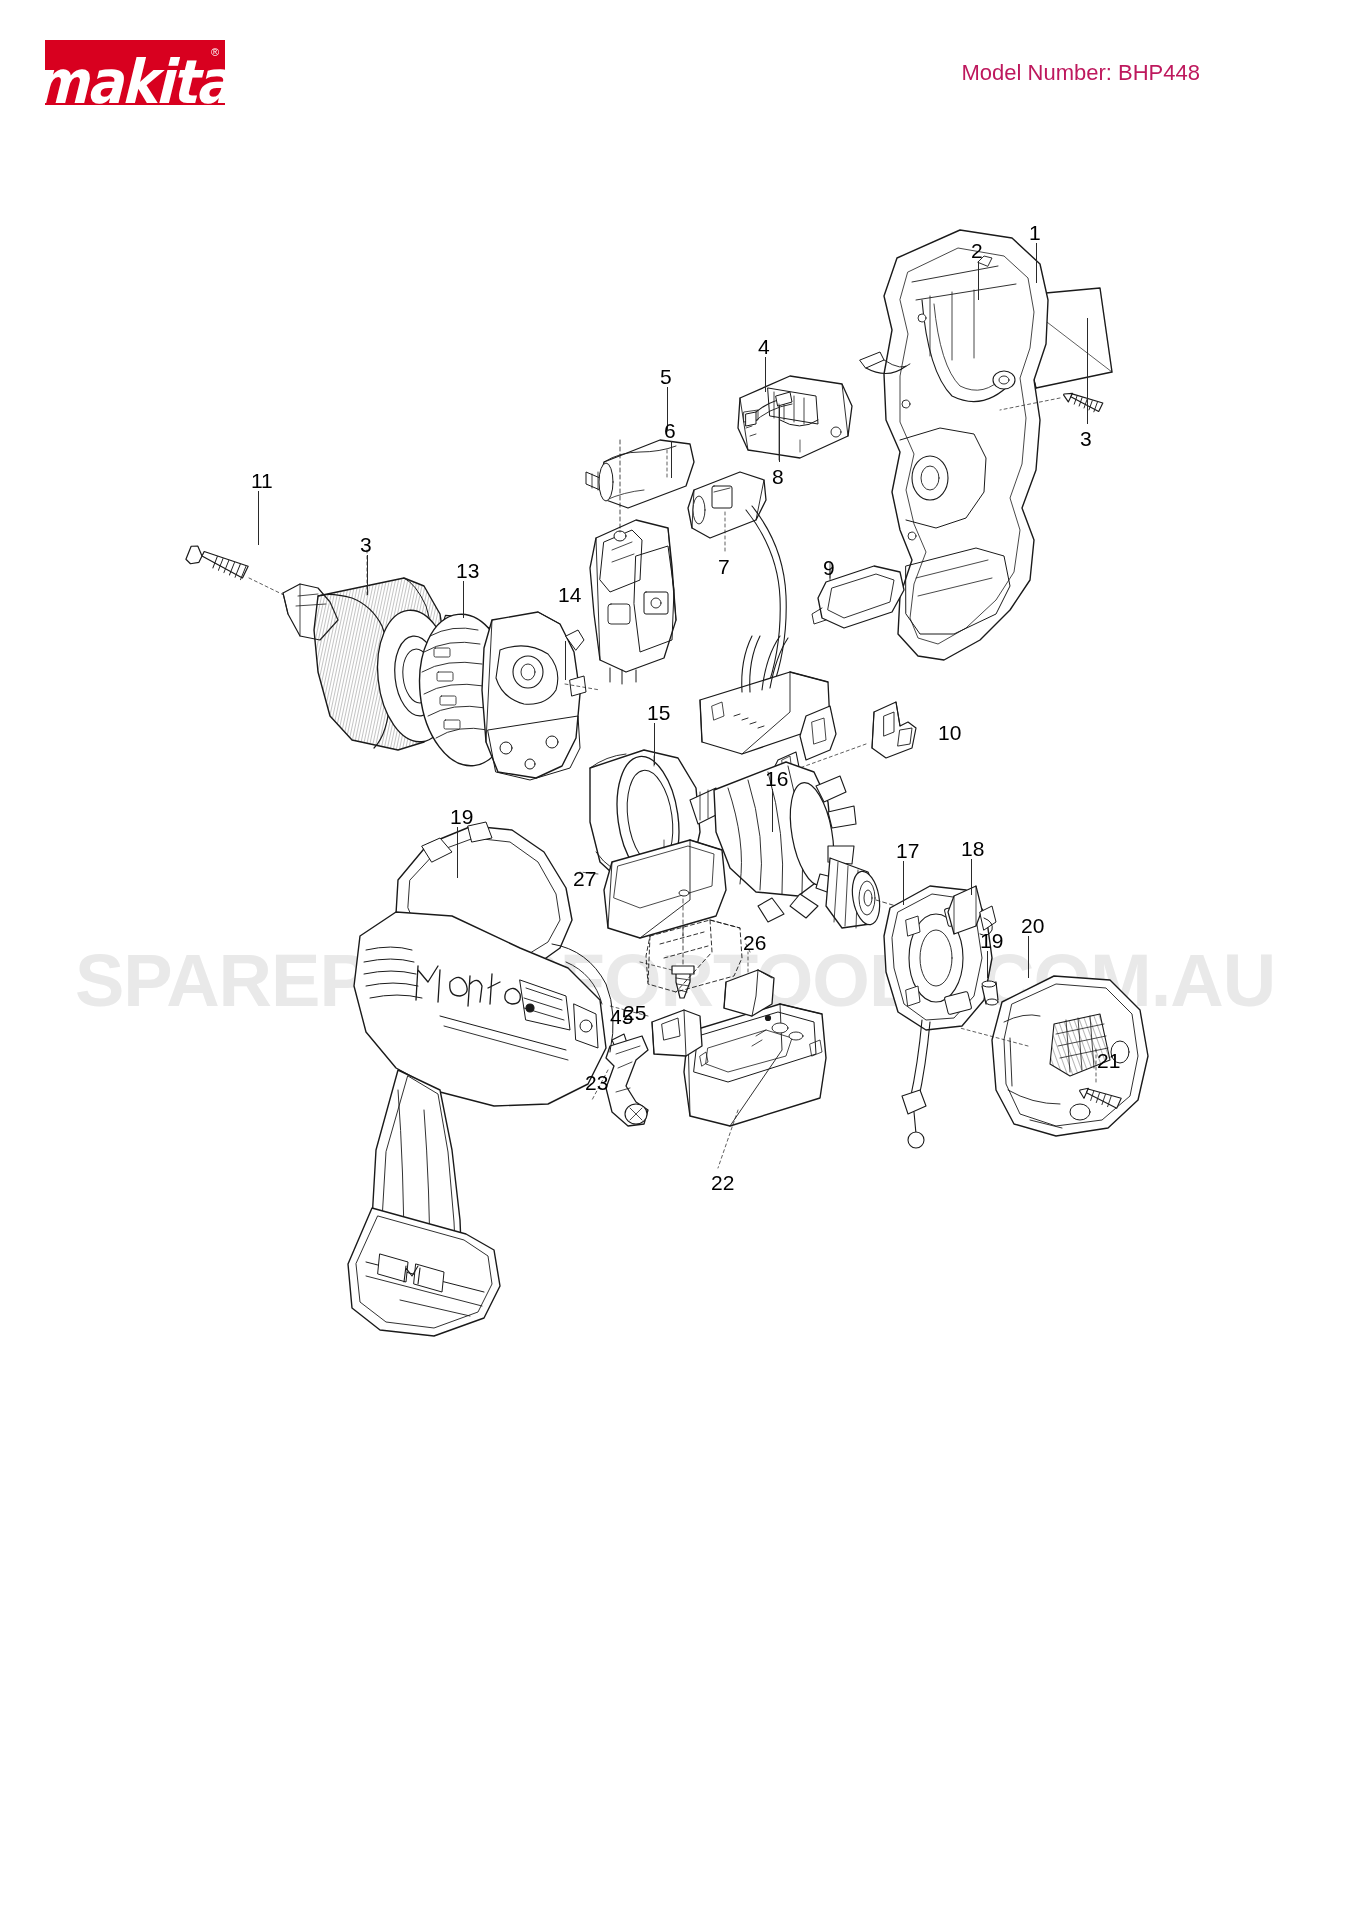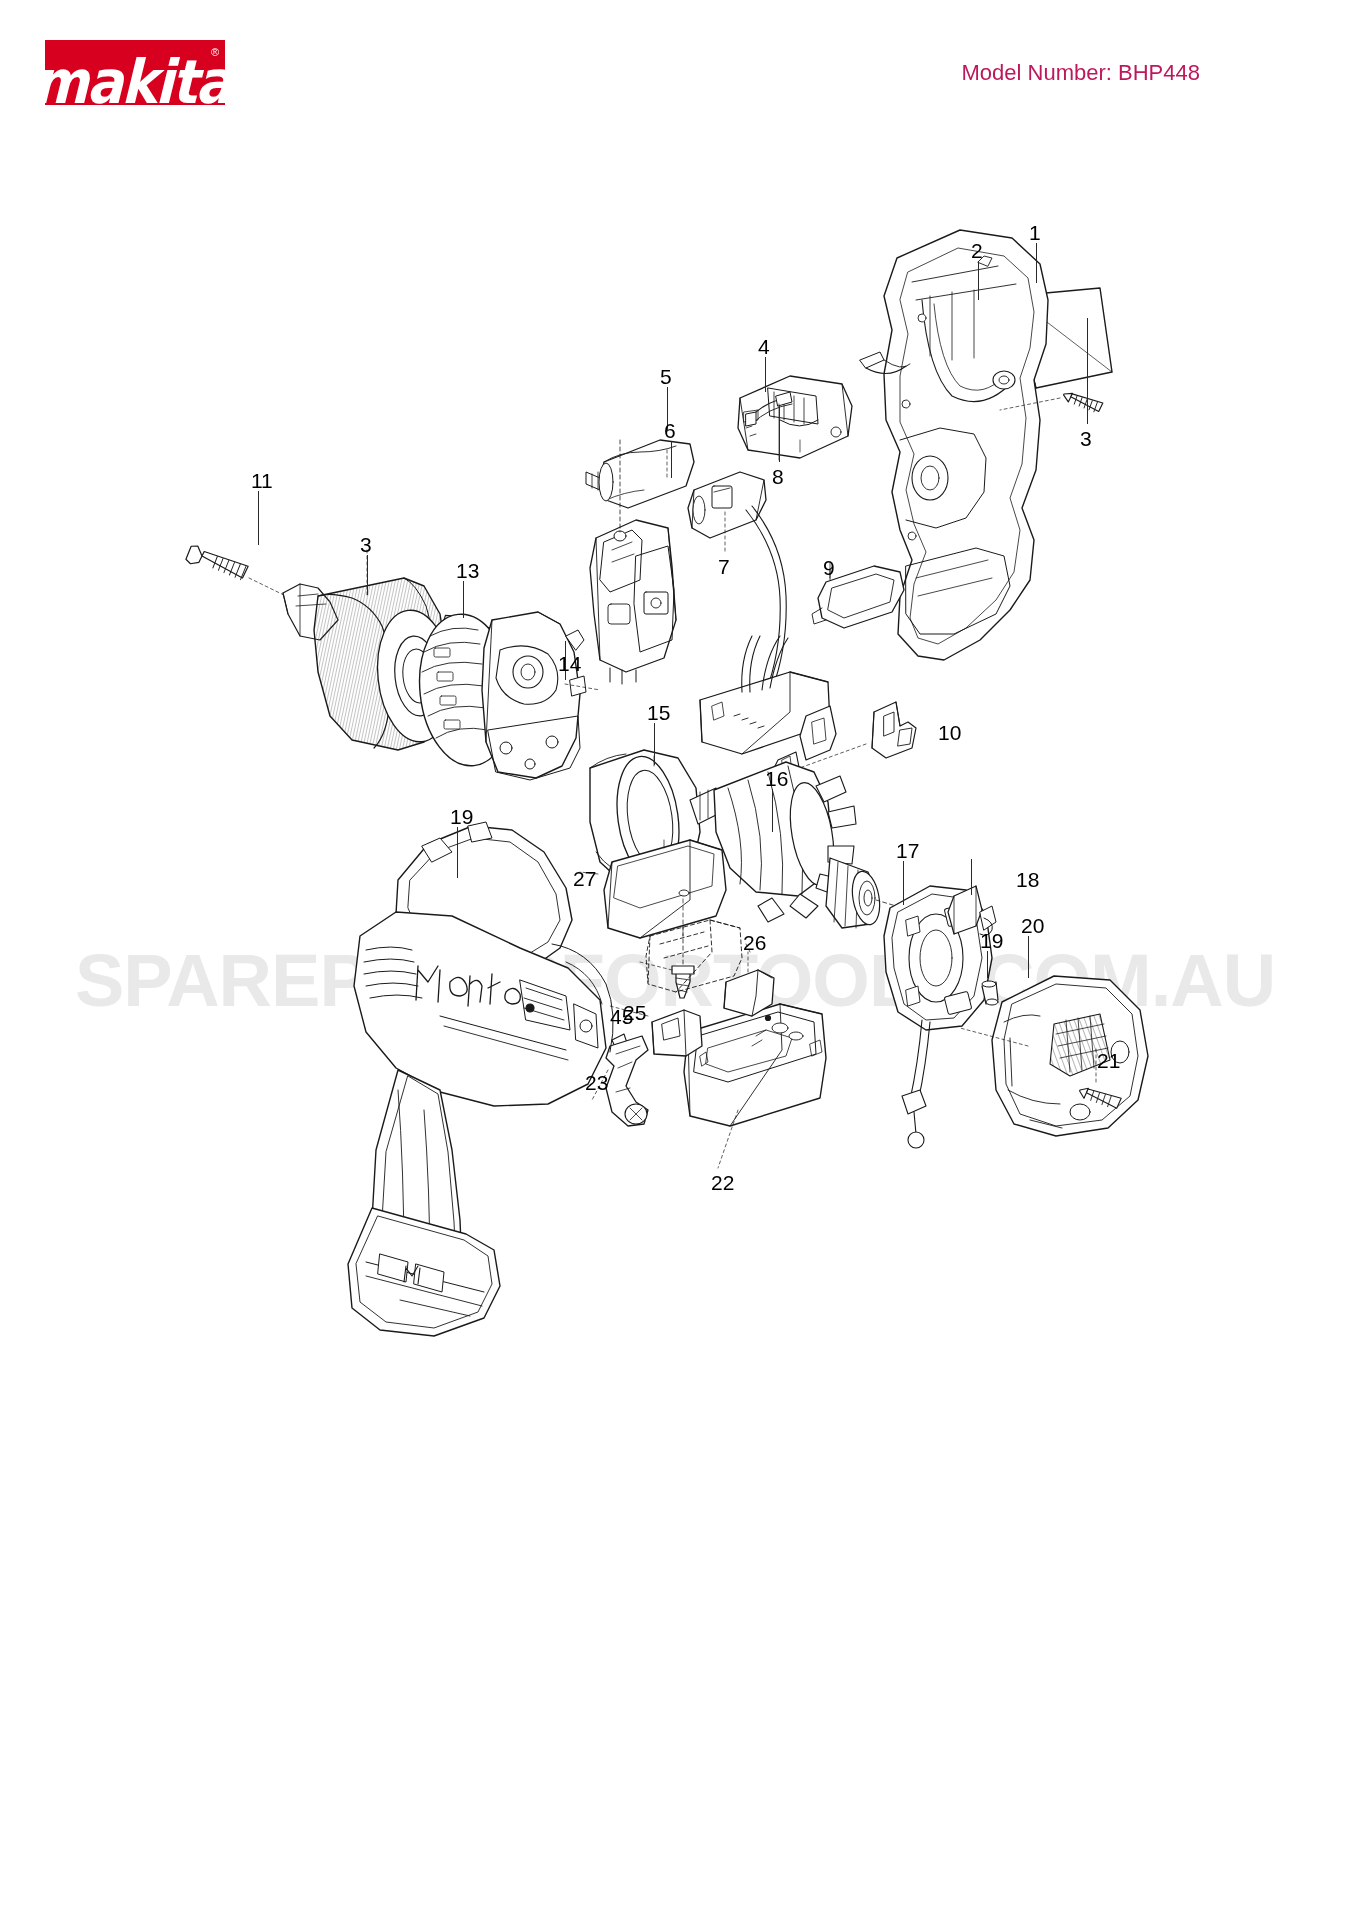--- a/index.html
+++ b/index.html
@@ -646,25 +646,25 @@
     <span class="callout" style="left: 758px; top: 336px;">4</span>
     <span class="callout" style="left: 660px; top: 366px;">5</span>
     <span class="callout" style="left: 664px; top: 420px;">6</span>
     <span class="callout" style="left: 718px; top: 556px;">7</span>
     <span class="callout" style="left: 772px; top: 466px;">8</span>
     <span class="callout" style="left: 823px; top: 557px;">9</span>
     <span class="callout" style="left: 938px; top: 722px; text-align: right;">10</span>
     <span class="callout" style="left: 251px; top: 470px;">11</span>
     <span class="callout" style="left: 360px; top: 534px;">3</span>
     <span class="callout" style="left: 456px; top: 560px;">13</span>
-    <span class="callout" style="left: 558px; top: 653px; text-align: center;">14</span>
+    <span class="callout" style="left: 558px; top: 584px; text-align: center;">14</span>
     <span class="callout" style="left: 647px; top: 702px;">15</span>
     <span class="callout" style="left: 765px; top: 768px;">16</span>
     <span class="callout" style="left: 896px; top: 840px;">17</span>
-    <span class="callout" style="left: 1016px; top: 838px; margin-top: 31px;">18</span>
+    <span class="callout" style="left: 961px; top: 838px;">18</span>
     <span class="callout" style="left: 980px; top: 930px;">19</span>
     <span class="callout" style="left: 1021px; top: 915px;">20</span>
     <span class="callout" style="left: 1097px; top: 1050px;">21</span>
     <span class="callout" style="left: 711px; top: 1172px;">22</span>
     <span class="callout" style="left: 585px; top: 1072px; text-align: right;">23</span>
     <span class="callout" style="left: 610px; top: 1006px;">45</span>
     <span class="callout" style="left: 623px; top: 965px; margin-top: 37px;">25</span>
     <span class="callout" style="left: 743px; top: 932px;">26</span>
     <span class="callout" style="left: 573px; top: 868px;">27</span>
     <span class="callout" style="left: 450px; top: 806px;">19</span>

